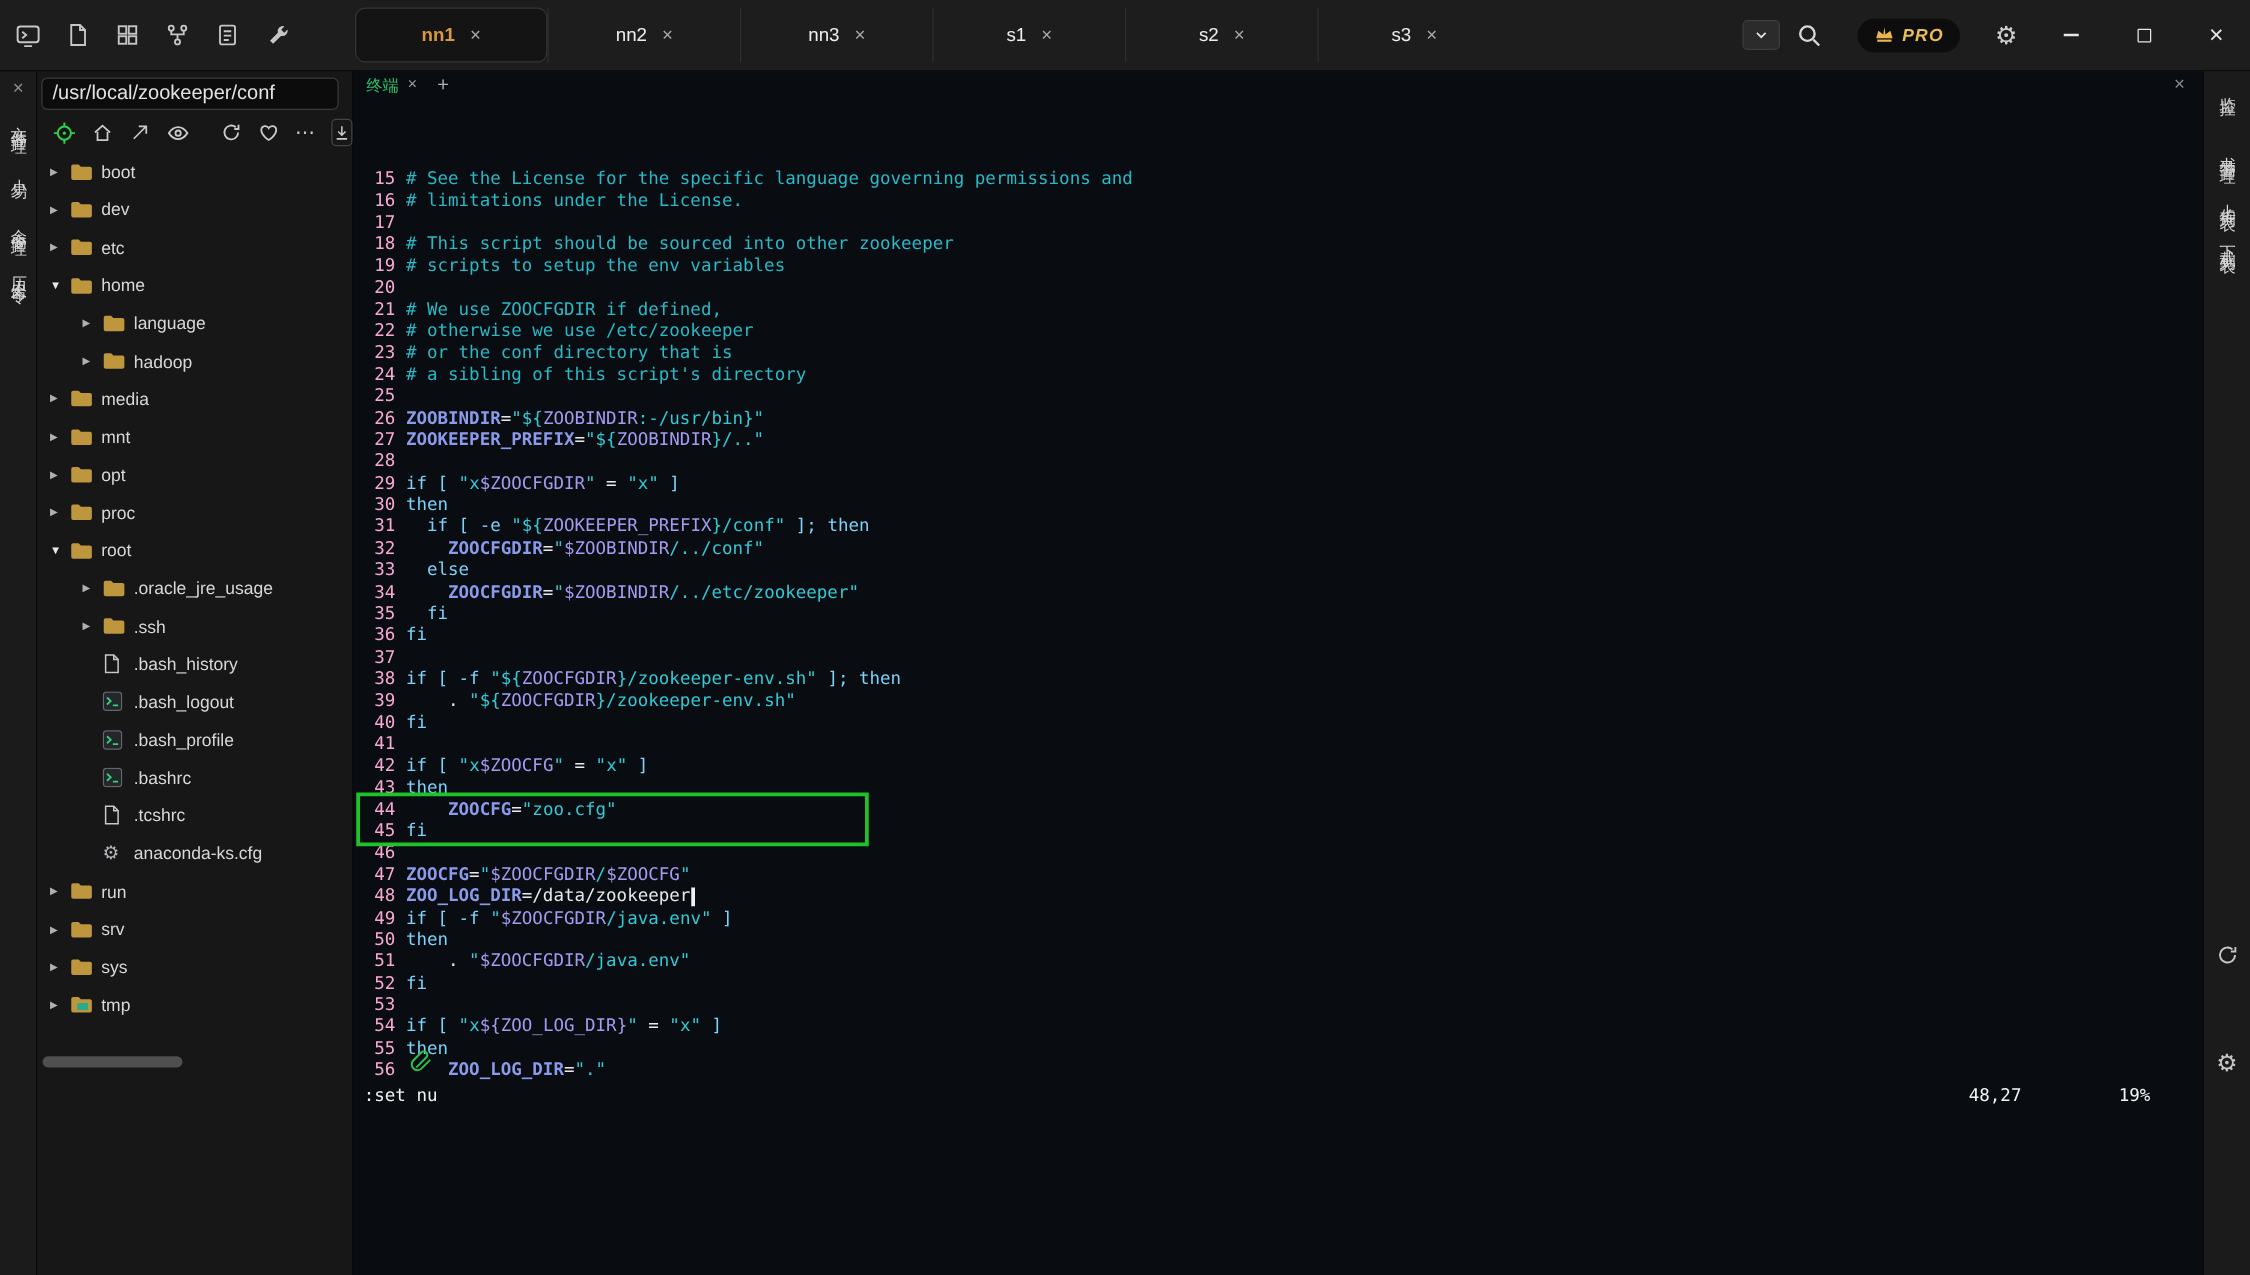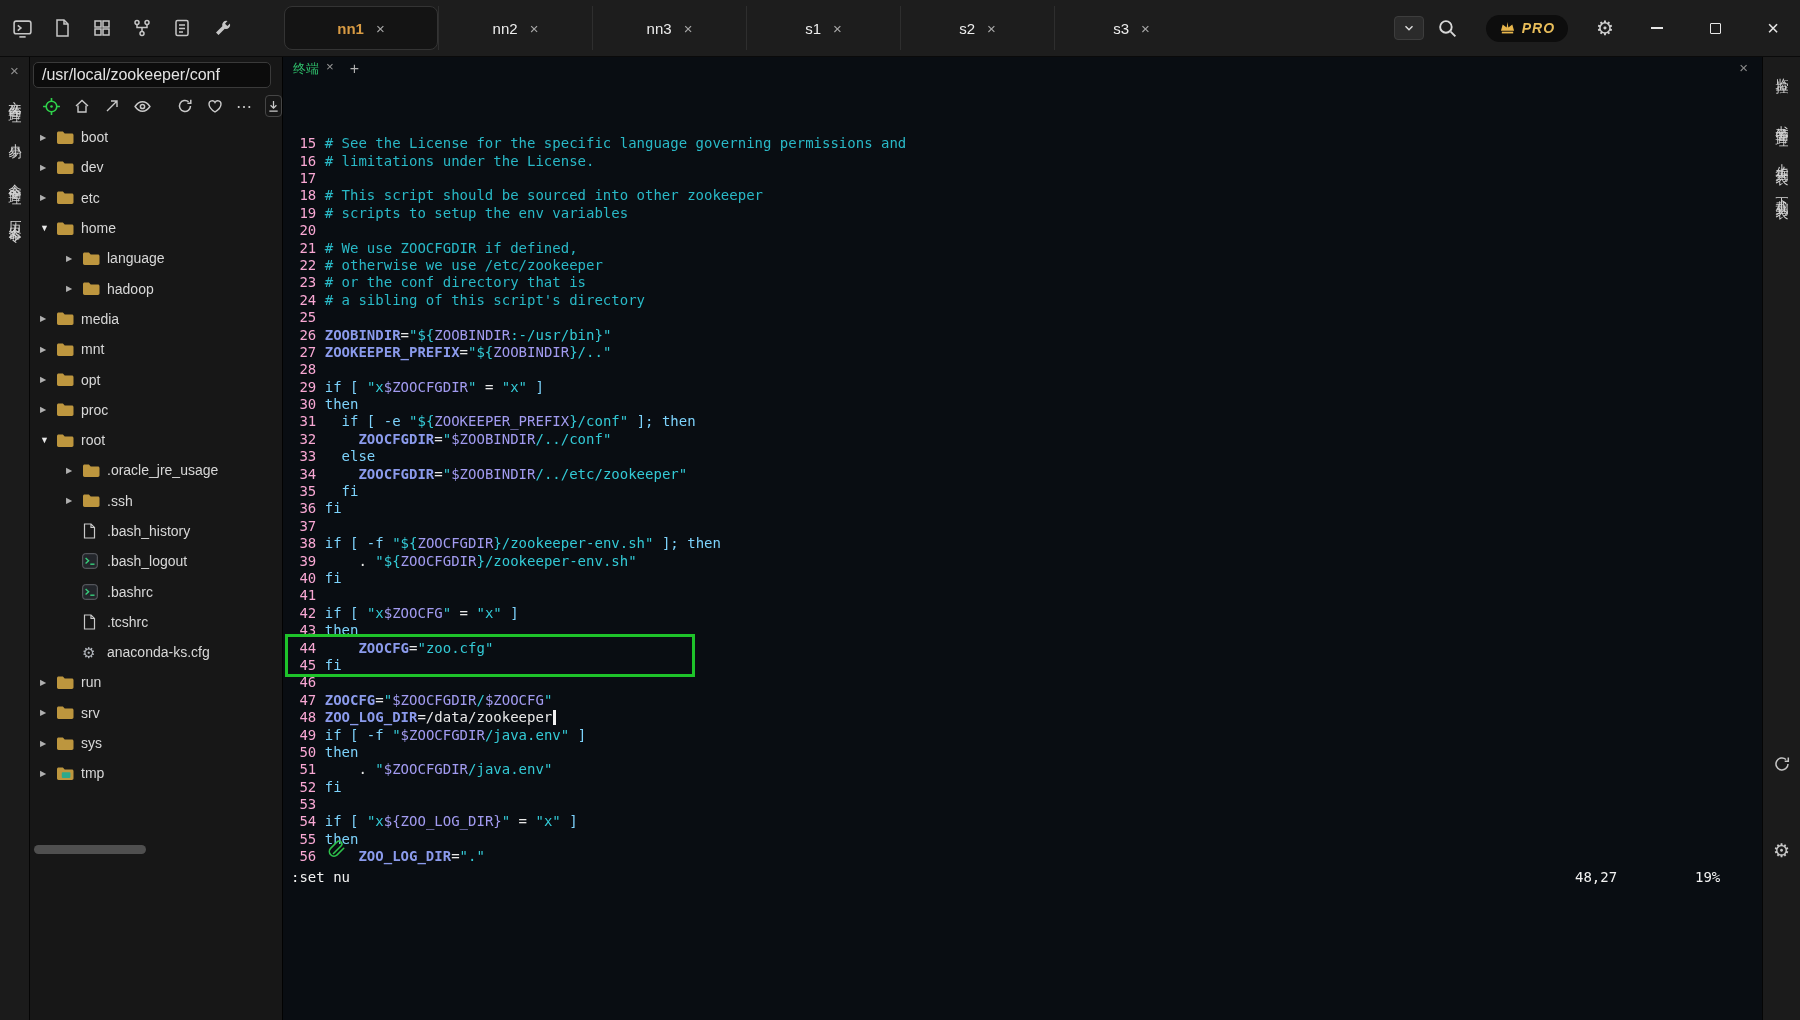--- a/index.html
+++ b/index.html
@@ -404,20 +404,31 @@
           </div>
           <div class="tree-row" style="padding-left: 36px;">
             <span class="chev"></span>
             <span class="tree-icon">
               <svg width="16" height="16" viewBox="0 0 16 16">
                 <rect x="0.7" y="0.7" width="14.6" height="14.6" rx="2.5" fill="#23262b" stroke="#63666c"></rect>
                 <path d="M3.6 5l3 2.8-3 2.8" fill="none" stroke="#38cf7c" stroke-width="1.4"></path>
                 <path d="M8.3 11.2h4.2" stroke="#38cf7c" stroke-width="1.4"></path>
               </svg>
             </span>
+            <span class="tree-label">.bash_profile</span>
+          </div>
+          <div class="tree-row" style="padding-left: 36px;">
+            <span class="chev"></span>
+            <span class="tree-icon">
+              <svg width="16" height="16" viewBox="0 0 16 16">
+                <rect x="0.7" y="0.7" width="14.6" height="14.6" rx="2.5" fill="#23262b" stroke="#63666c"></rect>
+                <path d="M3.6 5l3 2.8-3 2.8" fill="none" stroke="#38cf7c" stroke-width="1.4"></path>
+                <path d="M8.3 11.2h4.2" stroke="#38cf7c" stroke-width="1.4"></path>
+              </svg>
+            </span>
             <span class="tree-label">.bashrc</span>
           </div>
           <div class="tree-row" style="padding-left: 36px;">
             <span class="chev"></span>
             <span class="tree-icon">
               <svg width="15" height="16" viewBox="0 0 15 16">
                 <path d="M2.5 1h6.5l3.5 3.5V15h-10z" fill="none" stroke="#c9c9c9" stroke-width="1.2"></path>
                 <path d="M9 1v3.5h3.5" fill="none" stroke="#c9c9c9" stroke-width="1.2"></path>
               </svg>
             </span>

